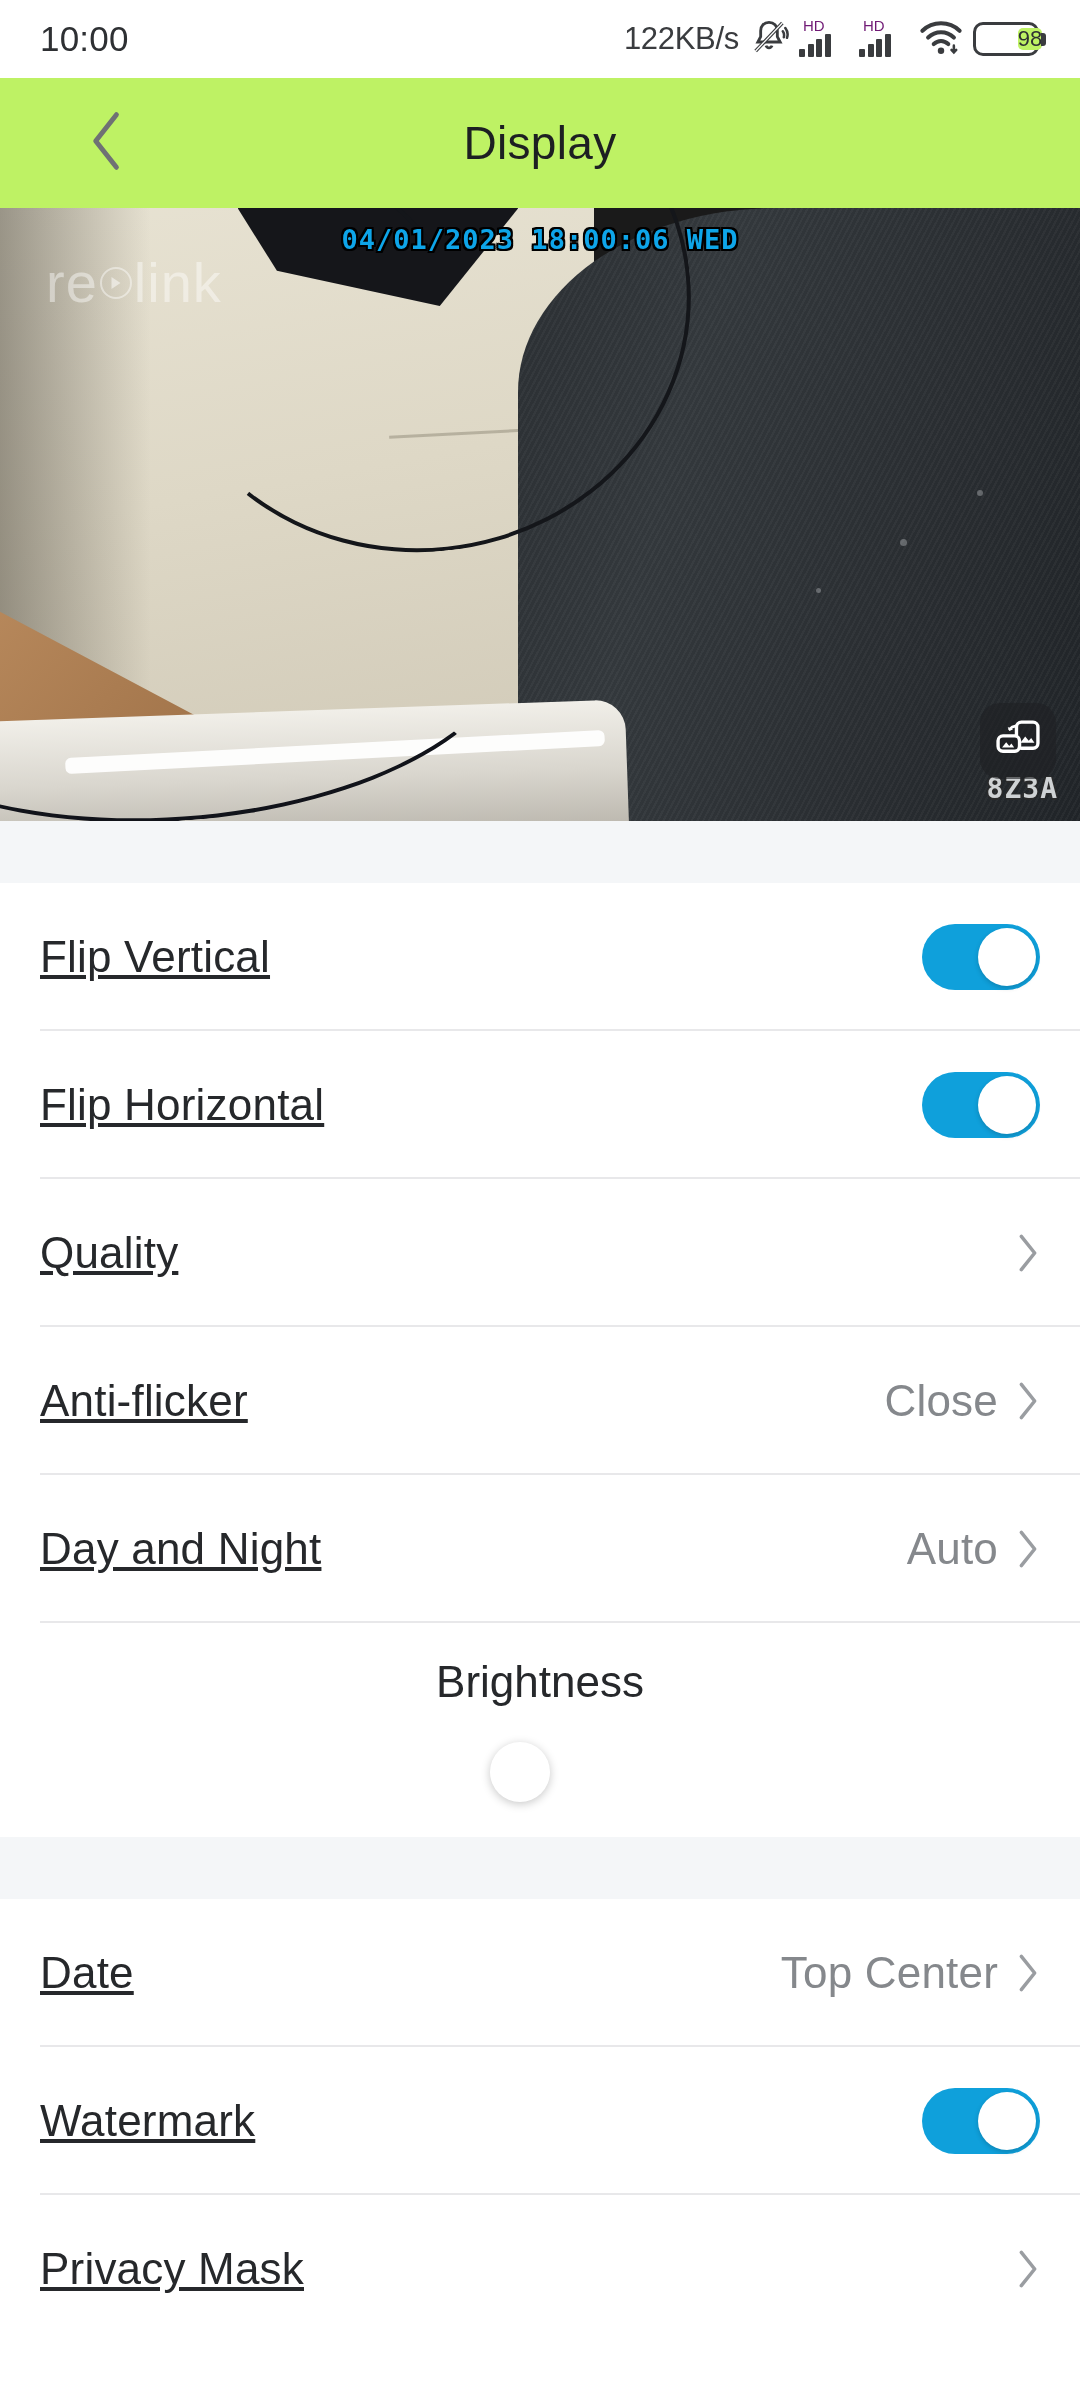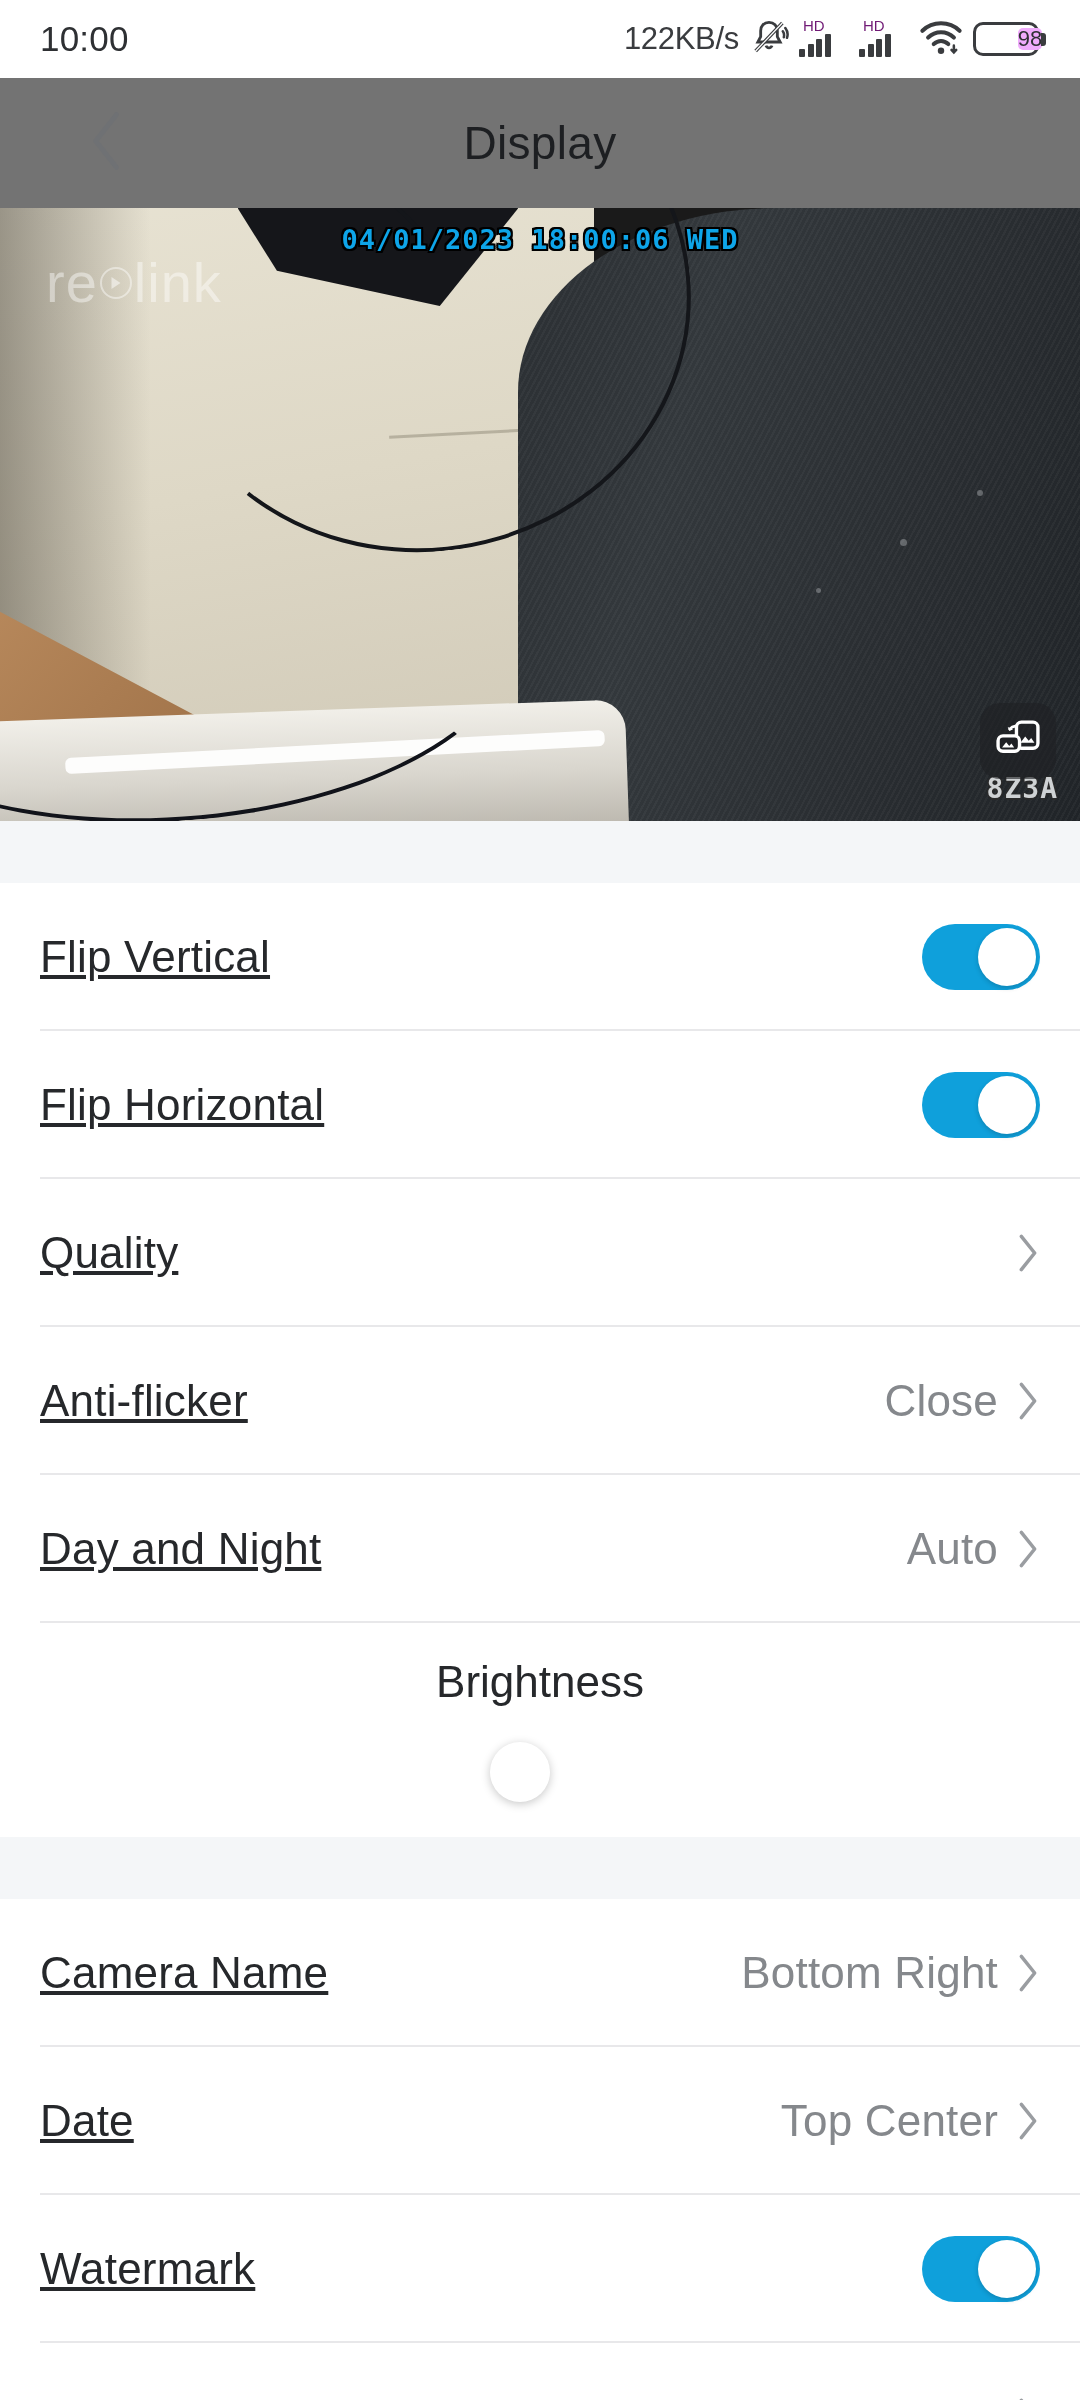--- a/index.html
+++ b/index.html
@@ -44,34 +44,34 @@
 
   .battery {
     position:relative; display:flex; align-items:center;
   }
   .battery .shell {
     width:66px; height:34px; border:3.5px solid #3a3c3f;
     border-radius:10px; display:flex; align-items:center; justify-content:center;
     padding:3px;
   }
   .battery .fill {
-    background:#f0abfc; width:100%; height:100%; border-radius:5px;
+    background:#bef264; width:100%; height:100%; border-radius:5px;
     display:flex; align-items:center; justify-content:center;margin-left:48px;
   }
   .battery .pct { font-size:22px; color:#2e3033; font-weight:500; line-height:1; }
   .battery .nub {
     width:5px; height:13px; background:#3a3c3f;
     border-radius:0 3px 3px 0; margin-left:2px;
   }
 
   
   .header {
     height:130px; width:100%;
     display:flex; align-items:center; position:relative;
-    background:#737373;
+    background:#bef264;
     padding-left:40px;
   }
   .back-btn {
     width:110px; height:110px;
     display:flex; align-items:center; justify-content:center;
     margin-left:12px; cursor:pointer;
   }
   .page-title {
     position:absolute; left:0; right:0; text-align:center;
     font-size:46px; color:#1d1f22; font-weight:500; letter-spacing:0.3px;
@@ -433,30 +433,20 @@
       </div>
     </div>
   </div>
 
 </div>
 
 <div class="gap"></div>
 
 <div class="group">
 
-  <div class="row">
-    <span class="label">Camera Name</span>
-    <span class="value">Bottom Right</span>
-    <span class="chev">
-      <svg width="24" height="40" viewBox="0 0 14 24">
-          <path d="M3 2 L11 12 L3 22" fill="none" stroke="#9a9da1" stroke-width="2.1" stroke-linecap="round" stroke-linejoin="round"></path>
-        </svg>
-    </span>
-    <span class="sep"></span>
-  </div>
 
   <div class="row">
     <span class="label">Date</span>
     <span class="value">Top Center</span>
     <span class="chev">
       <svg width="24" height="40" viewBox="0 0 14 24">
           <path d="M3 2 L11 12 L3 22" fill="none" stroke="#9a9da1" stroke-width="2.1" stroke-linecap="round" stroke-linejoin="round"></path>
         </svg>
     </span>
     <span class="sep"></span>

